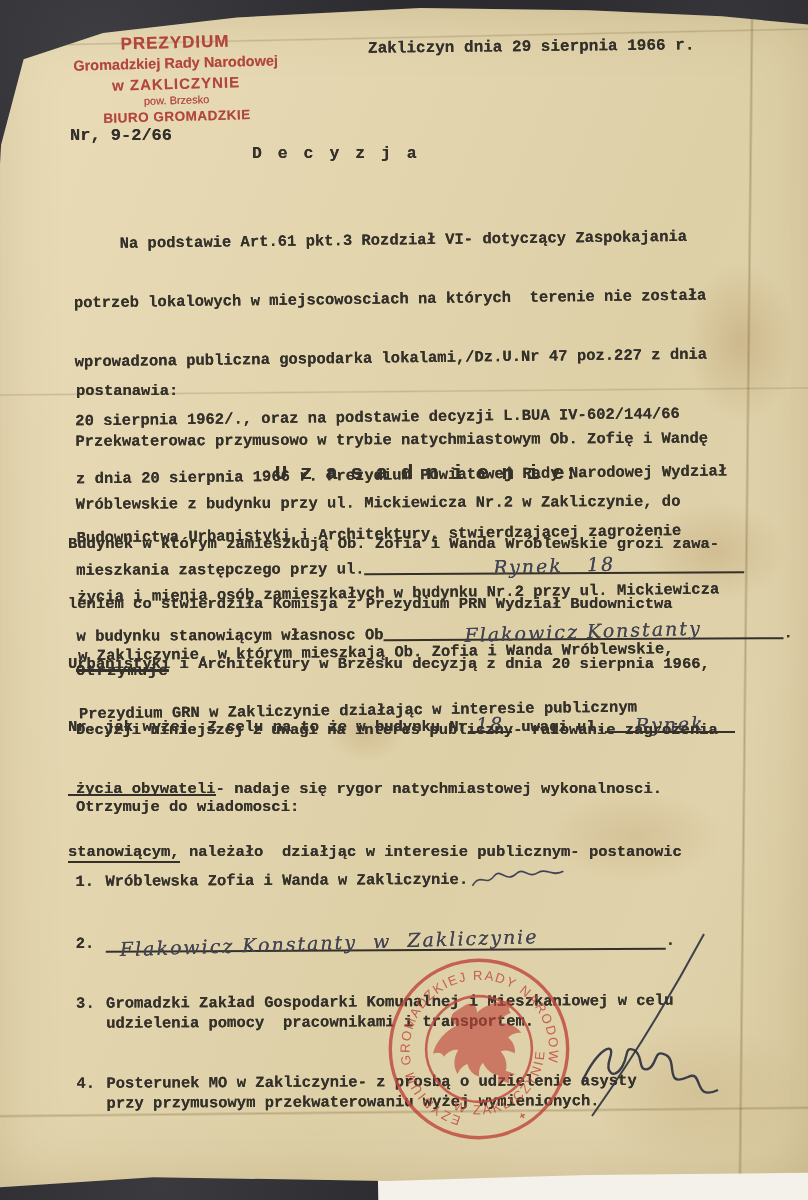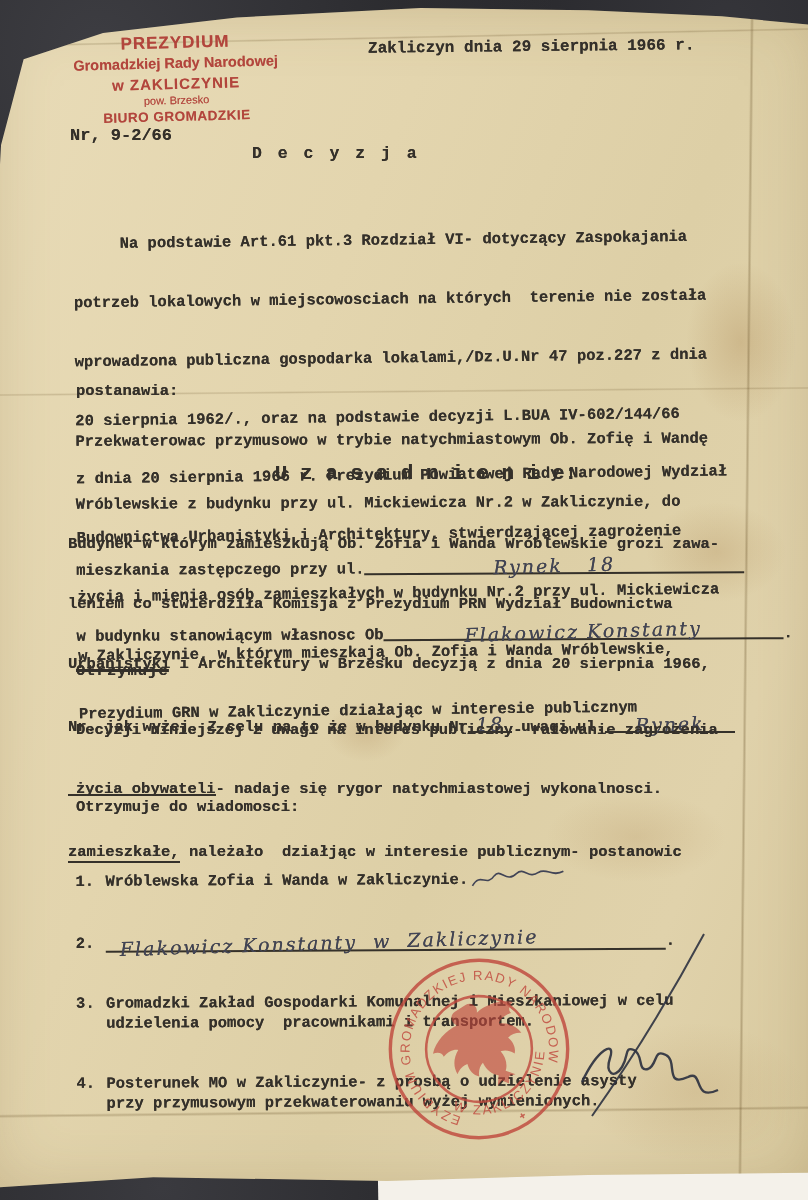--- a/index.html
+++ b/index.html
@@ -88,21 +88,21 @@
   </div>
 
   <div class="typed" style="position:absolute;left:90px;top:462px;width:700px;text-align:center;font-size:21px;">U z a s a d n i e n i e:</div>
 
   <div class="typed" style="position:absolute;left:82px;top:492px;width:710px;line-height:20px;">
     <div>Budynek w którym zamieszkują Ob. Zofia i Wanda Wróblewskie grozi zawa-</div>
     <div>leniem co stwierdziła Komisja z Prezydium PRN Wydział Budownictwa</div>
     <div>Urbanistyki i Architektury w Brzesku decyzją z dnia 20 sierpnia 1966,</div>
     <div><span>Nr. jak wyżej. Z celu na to że w budynku Nr</span><span class="blank" style="width:44px;"><span class="hand">18</span></span><span> uwagi ul.</span><span class="blank" style="width:130px;"><span class="hand">Rynek</span></span></div>
     <div><span class="blank" style="width:148px;"></span></div>
-    <div><span style="border-bottom:2px solid #35312a;">zamieszkałe,</span><span> należało  działjąc w interesie publicznym- postanowic</span></div>
+    <div><span style="border-bottom:2px solid #35312a;">stanowiącym,</span><span> należało  działjąc w interesie publicznym- postanowic</span></div>
   </div>
 
   <div class="typed struck" style="position:absolute;left:90px;top:660px;">Otrzymuje</div>
   <div class="typed" style="position:absolute;left:90px;top:680px;width:710px;">
     <div>Decyzji niniejszej z uwagi na interes publiczny- ratowanie zagrożenia</div>
     <div>życia obywateli- nadaje się rygor natychmiastowej wykonalnosci.</div>
   </div>
 
   <div class="typed" style="position:absolute;left:90px;top:796px;">Otrzymuje do wiadomosci:</div>
   <div class="typed" style="position:absolute;left:90px;top:828px;width:716px;line-height:20px;transform:rotate(-.3deg);">

